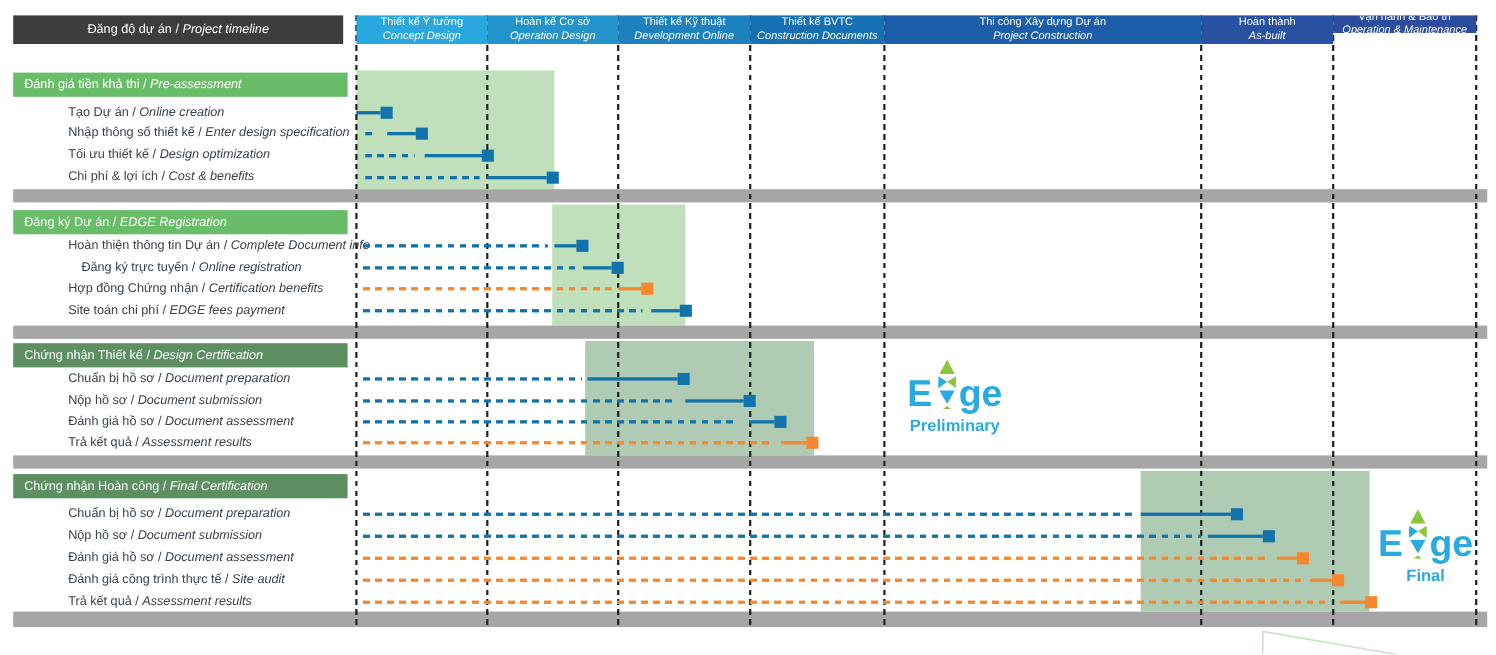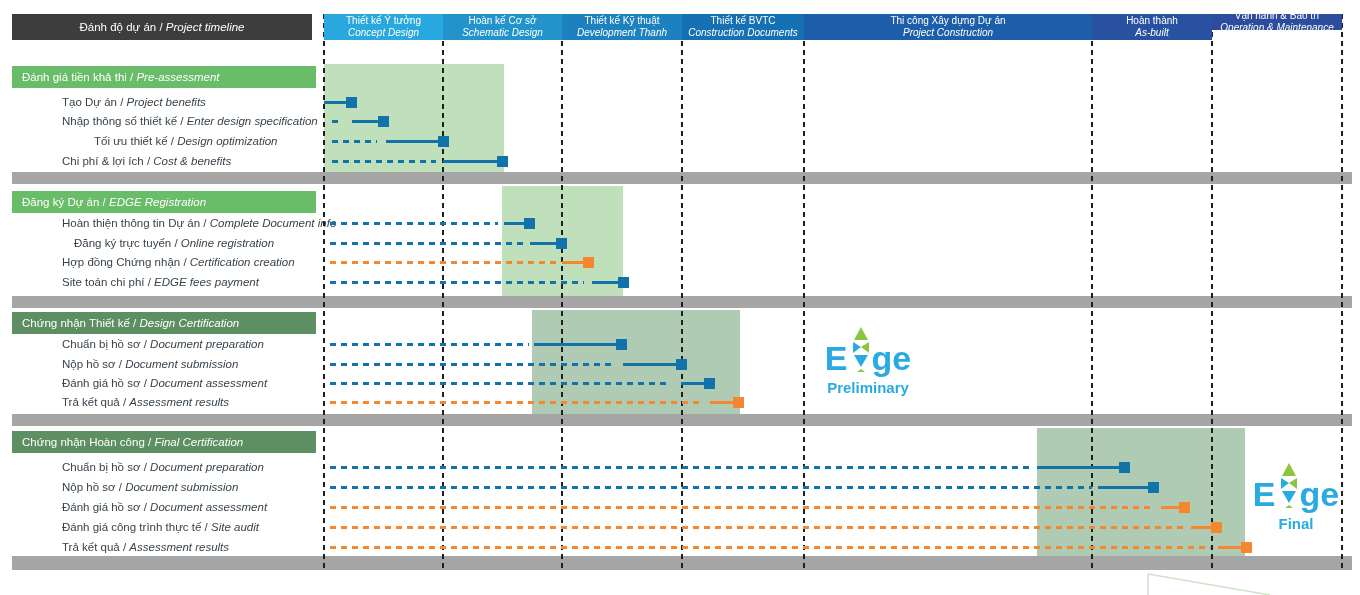--- a/index.html
+++ b/index.html
@@ -58,37 +58,37 @@
       <div class="abs vline" style="left: 442px; top: 14px; height: 556px;"></div>
       <div class="abs vline" style="left: 561px; top: 14px; height: 556px;"></div>
       <div class="abs vline" style="left: 681px; top: 14px; height: 556px;"></div>
       <div class="abs vline" style="left: 803px; top: 14px; height: 556px;"></div>
       <div class="abs vline" style="left: 1091px; top: 14px; height: 556px;"></div>
       <div class="abs vline" style="left: 1211px; top: 14px; height: 556px;"></div>
       <div class="abs vline" style="left: 1341px; top: 14px; height: 556px;"></div>
     </div>
 
   <div class="abs title-bar" style="left:12px;top:14px;width:300px;height:26px;">
-    <span>Đánh độ dự án</span>
+    <span>Đăng độ dự án</span>
       <span style="white-space:pre;"> / </span>
       <span style="font-style:italic;">Project timeline</span>
   </div>
 
   <div id="layer-phases" class="abs" style="left:0;top:0;">
       <div class="abs phase-header" style="left: 324px; top: 14px; width: 119px; height: 26px; background: rgb(41, 168, 223);">
         <div>Thiết kế Ý tưởng</div>
         <div class="en">Concept Design</div>
       </div>
       <div class="abs phase-header" style="left: 443px; top: 14px; width: 119px; height: 26px; background: rgb(35, 148, 203);">
         <div>Hoàn kế Cơ sở</div>
-        <div class="en">Schematic Design</div>
+        <div class="en">Operation Design</div>
       </div>
       <div class="abs phase-header" style="left: 562px; top: 14px; width: 120px; height: 26px; background: rgb(29, 129, 192);">
         <div>Thiết kế Kỹ thuật</div>
-        <div class="en">Development Thanh</div>
+        <div class="en">Development Online</div>
       </div>
       <div class="abs phase-header" style="left: 682px; top: 14px; width: 122px; height: 26px; background: rgb(21, 113, 179);">
         <div>Thiết kế BVTC</div>
         <div class="en">Construction Documents</div>
       </div>
       <div class="abs phase-header" style="left: 804px; top: 14px; width: 288px; height: 26px; background: rgb(28, 94, 169);">
         <div>Thi công Xây dựng Dự án</div>
         <div class="en">Project Construction</div>
       </div>
       <div class="abs phase-header" style="left: 1092px; top: 14px; width: 120px; height: 26px; background: rgb(40, 82, 161);">
@@ -99,32 +99,32 @@
         <div>Vận hành &amp; Bảo trì</div>
         <div class="en">Operation &amp; Maintenance</div>
       </div>
     </div>
   <div id="layer-sections" class="abs" style="left:0;top:0;">
       <div class="abs group-header" style="left: 12px; top: 66px; width: 304px; height: 22px; background: rgb(105, 189, 105);">
         <span>Đánh giá tiền khả thi</span>
         <span style="white-space: pre;"> / </span>
         <span class="en">Pre-assessment</span>
       </div>
-      <div class="abs task-label" style="left: 62px; top: 94px; height: 16px;"><span>Tạo Dự án</span><span style="white-space: pre;"> / </span><span class="en">Project benefits</span></div>
+      <div class="abs task-label" style="left: 62px; top: 94px; height: 16px;"><span>Tạo Dự án</span><span style="white-space: pre;"> / </span><span class="en">Online creation</span></div>
       <div class="abs task-label" style="left: 62px; top: 113px; height: 16px;"><span>Nhập thông số thiết kế</span><span style="white-space: pre;"> / </span><span class="en">Enter design specification</span></div>
-      <div class="abs task-label" style="left: 62px; top: 133px; height: 16px; margin-left: 32px;"><span>Tối ưu thiết kế</span><span style="white-space: pre;"> / </span><span class="en">Design optimization</span></div>
+      <div class="abs task-label" style="left: 62px; top: 133px; height: 16px;"><span>Tối ưu thiết kế</span><span style="white-space: pre;"> / </span><span class="en">Design optimization</span></div>
       <div class="abs task-label" style="left: 62px; top: 153px; height: 16px;"><span>Chi phí &amp; lợi ích</span><span style="white-space: pre;"> / </span><span class="en">Cost &amp; benefits</span></div>
       <div class="abs group-header" style="left: 12px; top: 191px; width: 304px; height: 22px; background: rgb(105, 189, 105);">
         <span>Đăng ký Dự án</span>
         <span style="white-space: pre;"> / </span>
         <span class="en">EDGE Registration</span>
       </div>
       <div class="abs task-label" style="left: 62px; top: 215px; height: 16px;"><span>Hoàn thiện thông tin Dự án</span><span style="white-space: pre;"> / </span><span class="en">Complete Document info</span></div>
       <div class="abs task-label" style="left: 74px; top: 235px; height: 16px;"><span>Đăng ký trực tuyến</span><span style="white-space: pre;"> / </span><span class="en">Online registration</span></div>
-      <div class="abs task-label" style="left: 62px; top: 254px; height: 16px;"><span>Hợp đồng Chứng nhận</span><span style="white-space: pre;"> / </span><span class="en">Certification creation</span></div>
+      <div class="abs task-label" style="left: 62px; top: 254px; height: 16px;"><span>Hợp đồng Chứng nhận</span><span style="white-space: pre;"> / </span><span class="en">Certification benefits</span></div>
       <div class="abs task-label" style="left: 62px; top: 274px; height: 16px;"><span>Site toán chi phí</span><span style="white-space: pre;"> / </span><span class="en">EDGE fees payment</span></div>
       <div class="abs group-header" style="left: 12px; top: 312px; width: 304px; height: 22px; background: rgb(93, 143, 98);">
         <span>Chứng nhận Thiết kế</span>
         <span style="white-space: pre;"> / </span>
         <span class="en">Design Certification</span>
       </div>
       <div class="abs task-label" style="left: 62px; top: 336px; height: 16px;"><span>Chuẩn bị hồ sơ</span><span style="white-space: pre;"> / </span><span class="en">Document preparation</span></div>
       <div class="abs task-label" style="left: 62px; top: 356px; height: 16px;"><span>Nộp hồ sơ</span><span style="white-space: pre;"> / </span><span class="en">Document submission</span></div>
       <div class="abs task-label" style="left: 62px; top: 375px; height: 16px;"><span>Đánh giá hồ sơ</span><span style="white-space: pre;"> / </span><span class="en">Document assessment</span></div>
       <div class="abs task-label" style="left: 62px; top: 394px; height: 16px;"><span>Trả kết quả</span><span style="white-space: pre;"> / </span><span class="en">Assessment results</span></div>

